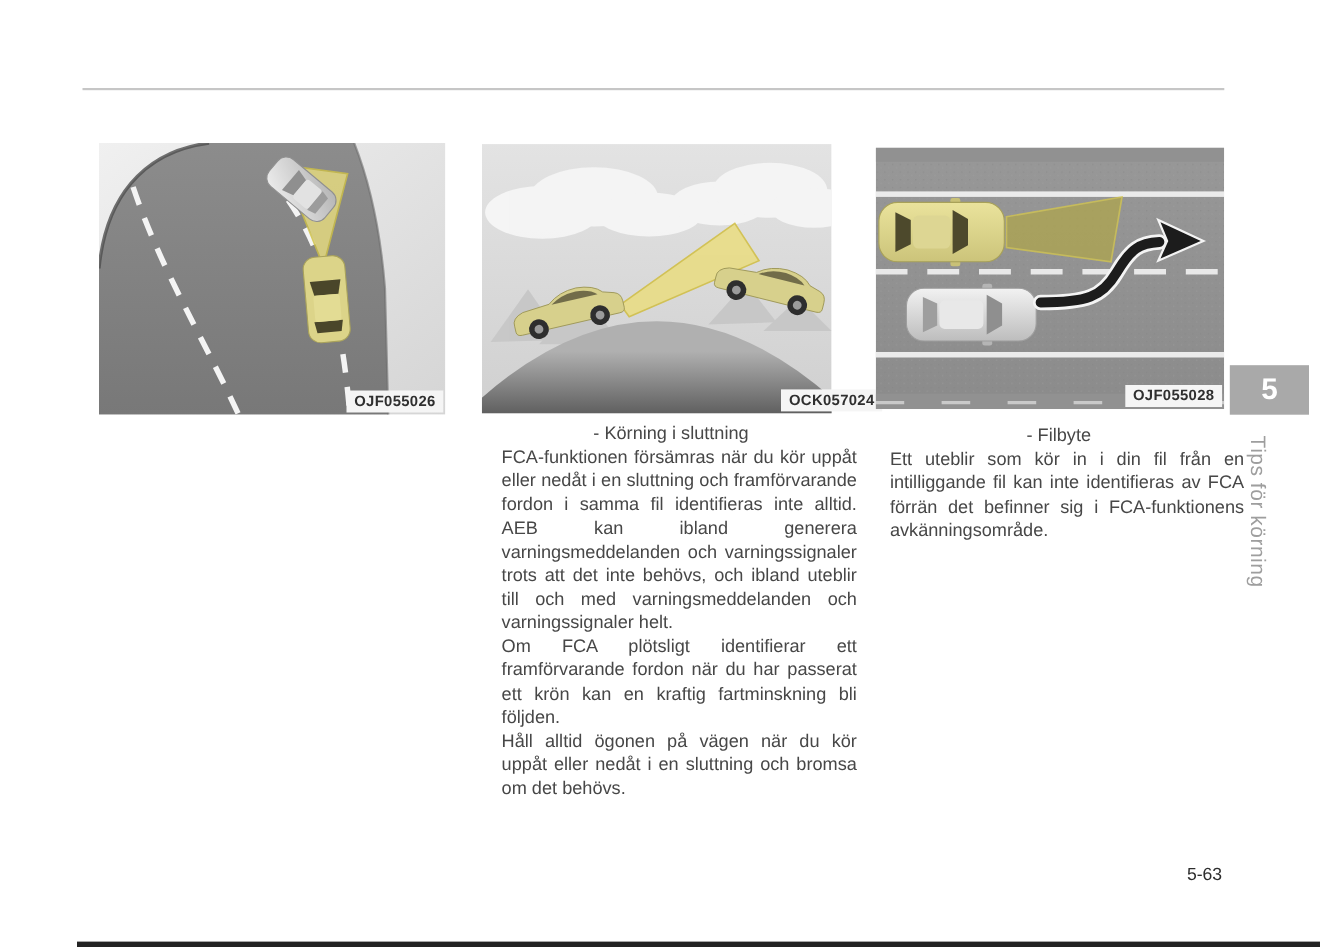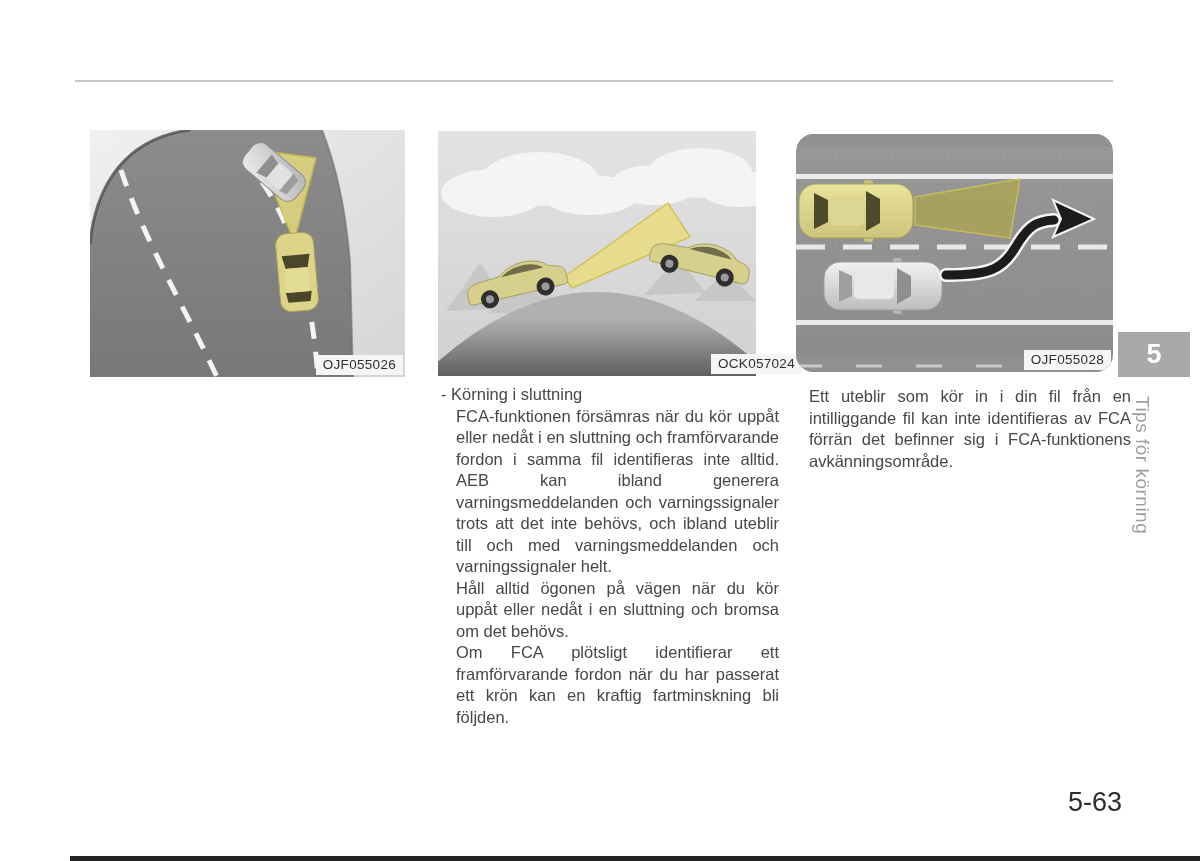--- a/index.html
+++ b/index.html
@@ -6,40 +6,40 @@
   body{
     width:1200px;height:861px;position:relative;background:#ffffff;
     font-family:"Liberation Sans", sans-serif;color:#454545;overflow:hidden;
   }
   .abs{position:absolute;}
   .top-rule{left:75px;top:80px;width:1038px;height:2px;background:#c6c6c6;}
   .fig{overflow:hidden;}
   .fig svg{display:block;}
   .fig-code{
     position:absolute;right:2px;bottom:2px;background:#f5f5f5;color:#2f2f2f;
-    font-size:13.5px;line-height:18px;padding:1px 7px;letter-spacing:.3px;
+    font-size:13.5px;line-height:18px;padding:1px 7px;letter-spacing:.3px;font-weight:bold;
   }
   .col{
     font-size:16.5px;line-height:21.5px;text-align:justify;color:#474747;
     hyphens:auto;-webkit-hyphens:auto;
   }
   .col p{margin:0;}
   .hang{padding-left:15px;}
-  .hang .head{margin:0 0 0 -15px;text-align:left;}
+  .hang .head{margin:0 0 0 -15px;text-align:center;}
   .tab5{
     left:1118px;top:332px;width:72px;height:45px;background:#a9a9a9;
     display:flex;align-items:center;justify-content:center;
     color:#ffffff;font-size:27px;font-weight:bold;
   }
   .vlabel{
     left:1131px;top:396px;height:270px;
     writing-mode:vertical-rl;color:#9e9e9e;font-size:19px;letter-spacing:.5px;
     white-space:nowrap;
   }
-  .pagenum{left:1040px;top:787px;width:110px;text-align:center;font-size:27px;color:#2d2d2d;}
+  .pagenum{left:1040px;top:787px;width:110px;text-align:center;font-size:16px;color:#2d2d2d;}
   .bottom-bar{left:70px;top:856px;width:1130px;height:5px;background:#232323;}
 </style>
 </head>
 <body>
 
 <div class="abs top-rule"></div>
 
 <div class="abs fig" style="left:90px;top:130px;width:315px;height:247px;">
   <svg width="315" height="247" viewBox="0 0 315 247">
     <defs>
@@ -121,21 +121,21 @@
       <path d="M-13,-9 Q-3,-16 11,-16 Q24,-15 30,-9 Z" fill="#716c49"></path>
       <circle cx="-29" cy="10" r="9" fill="#2e2e2e"></circle>
         <circle cx="-29" cy="10" r="4" fill="#9b9b9b"></circle>
       <circle cx="28" cy="10" r="9" fill="#2e2e2e"></circle>
         <circle cx="28" cy="10" r="4" fill="#9b9b9b"></circle>
     </g>
   </svg>
   <div class="fig-code">OCK057024</div>
 </div>
 
-<div class="abs fig" style="left:796px;top:134px;width:317px;height:238px;border-radius:18px;">
+<div class="abs fig" style="left:796px;top:134px;width:317px;height:238px;">
   <svg width="317" height="238" viewBox="0 0 317 238">
     <defs>
       <linearGradient id="asph3" x1="0" y1="0" x2="0" y2="1">
         <stop offset="0" stop-color="#989898"></stop>
           <stop offset="1" stop-color="#8b8b8b"></stop>
       </linearGradient>
       <linearGradient id="ycar3" x1="0" y1="0" x2="0" y2="1">
         <stop offset="0" stop-color="#eae39c"></stop>
           <stop offset="1" stop-color="#ccc47a"></stop>
       </linearGradient>
@@ -181,25 +181,26 @@
   </svg>
   <div class="fig-code">OJF055028</div>
 </div>
 
 <div class="abs col" style="left:105px;top:400px;width:316px;">
 </div>
 
 <div class="abs col hang" style="left:441px;top:384px;width:323px;">
   <p class="head">- Körning i sluttning</p>
   <p>FCA-funktionen försämras när du kör uppåt eller nedåt i en sluttning och framförvarande fordon i samma fil identifieras inte alltid. AEB kan ibland generera varningsmeddelanden och varningssignaler trots att det inte behövs, och ibland uteblir till och med varningsmeddelanden och varningssignaler helt.</p>
+  <p>Om FCA plötsligt identifierar ett framförvarande fordon när du har passerat ett krön kan en kraftig fartminskning bli följden.</p>
   <p>Håll alltid ögonen på vägen när du kör uppåt eller nedåt i en sluttning och bromsa om det behövs.</p>
-  <p>Om FCA plötsligt identifierar ett framförvarande fordon när du har passerat ett krön kan en kraftig fartminskning bli följden.</p>
 </div>
 
 <div class="abs col hang" style="left:794px;top:386px;width:322px;">
+  <p class="head">- Filbyte</p>
   <p>Ett uteblir som kör in i din fil från en intilliggande fil kan inte identifieras av FCA förrän det befinner sig i FCA-funktionens avkänningsområde.</p>
 </div>
 
 <div class="abs tab5">
   <span>5</span>
 </div>
 <div class="abs vlabel">Tips för körning</div>
 <div class="abs pagenum">5-63</div>
 <div class="abs bottom-bar"></div>
 

